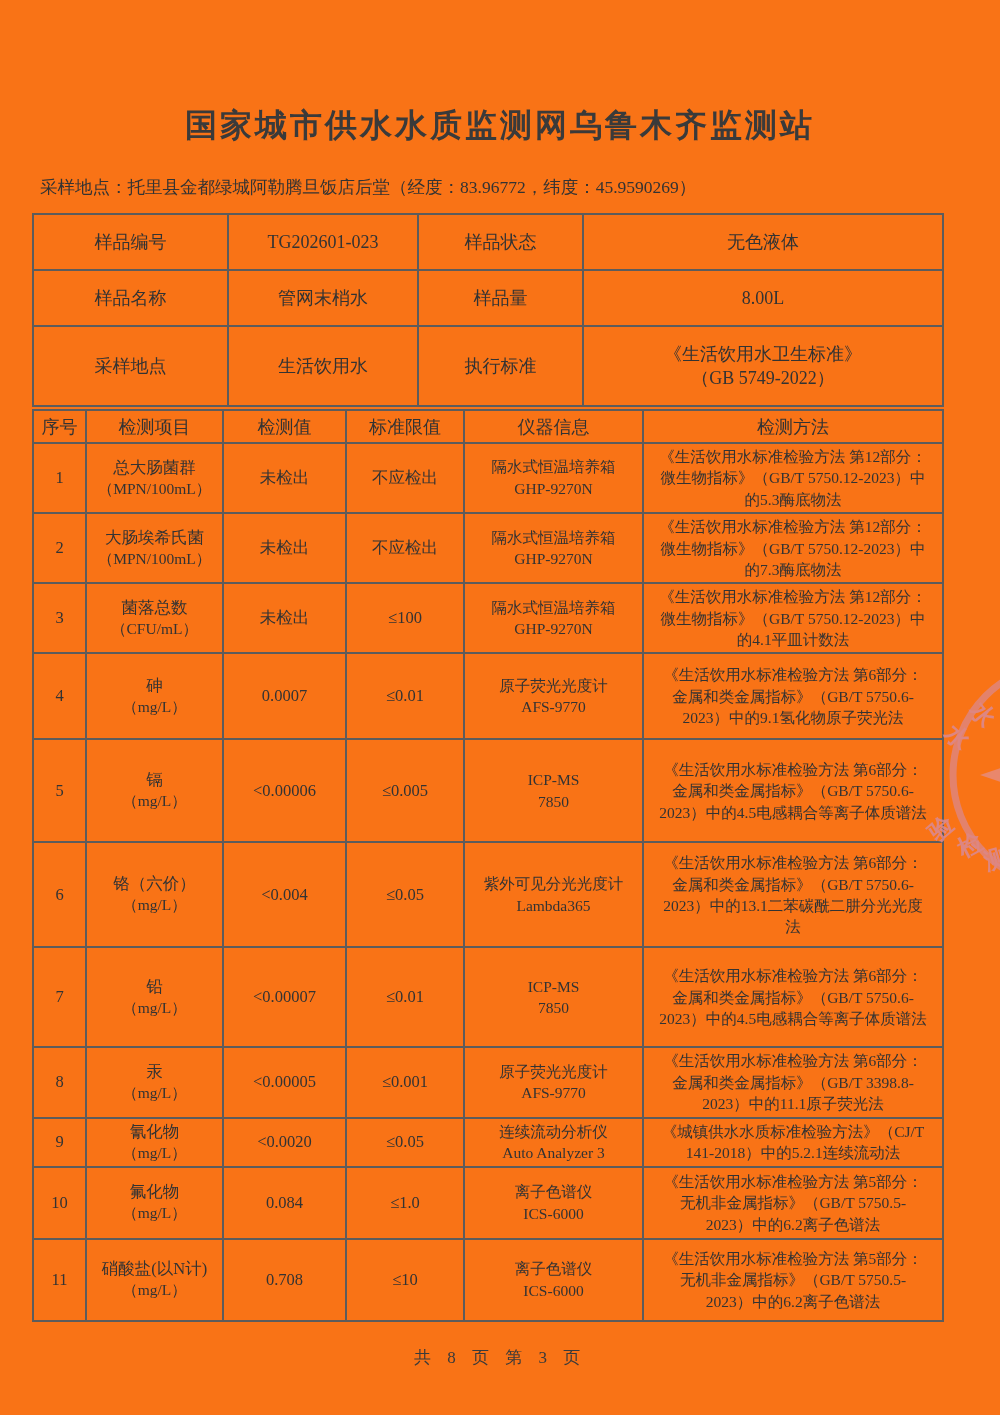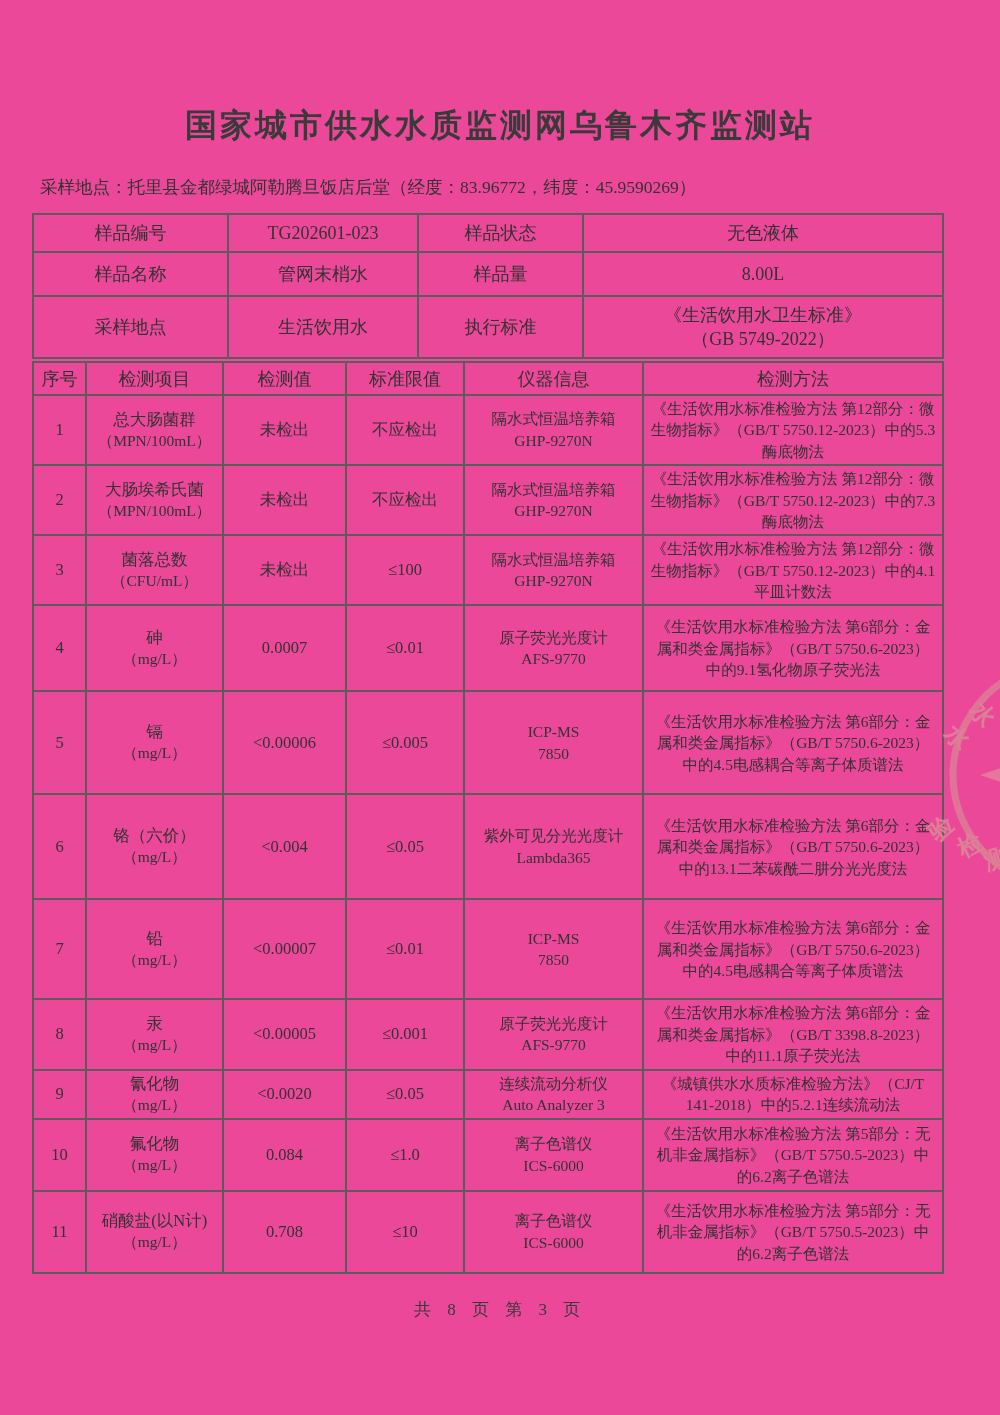--- a/index.html
+++ b/index.html
@@ -1,21 +1,21 @@
 <!DOCTYPE html>
 <html><head>
 <meta charset="utf-8">
 <style>
   * { margin:0; padding:0; box-sizing:border-box; }
   html,body { background:#e8e8e8; }
   .page {
     position:relative;
     width:1000px; height:1415px;
     margin:0 auto;
-    background:#ec4899;
+    background:#f97316;
     overflow:hidden;
     font-family:"Liberation Serif","DejaVu Serif",serif;
     color:#333;
   }
   .org-title {
     padding-top:104px;
     text-align:center;
     font-size:32px;
     font-weight:bold;
     letter-spacing:3px;
@@ -38,42 +38,42 @@
   table { border-collapse:collapse; table-layout:fixed; }
   .info-table {
     margin:14px 0 0 32px;
     width:910px;
   }
   .info-table td {
     border:2px solid #5c5c5c;
     text-align:center;
     vertical-align:middle;
     font-size:18px;
-    padding:6px 4px;
+    padding:15px 4px;
     color:#333;
   }
   .ir1 { height:34px; }
   .ir2 { height:44px; }
   .ir3 { height:53px; }
   .main-table {
     margin:2px 0 0 32px;
     width:910px;
   }
   .main-table td {
     border:2px solid #5c5c5c;
     text-align:center;
     vertical-align:middle;
     padding:2px 4px;
     font-size:16.5px;
     color:#333;
   }
   .main-table td.method {
     font-size:15.5px;
     line-height:1.38;
-    padding:2px 6px;
+    padding:2px 14px;
   }
   .main-table .hdr td { font-size:18px; }
   .item-name { font-size:16.5px; }
   .item-unit { font-size:15.5px; }
   .inst-line { font-size:15.5px; line-height:1.4; }
   .rh0 { height:33px; }
   .rh1 { height:69px; }
   .rh2 { height:65px; }
   .rh3 { height:64px; }
   .rh4 { height:86px; }

